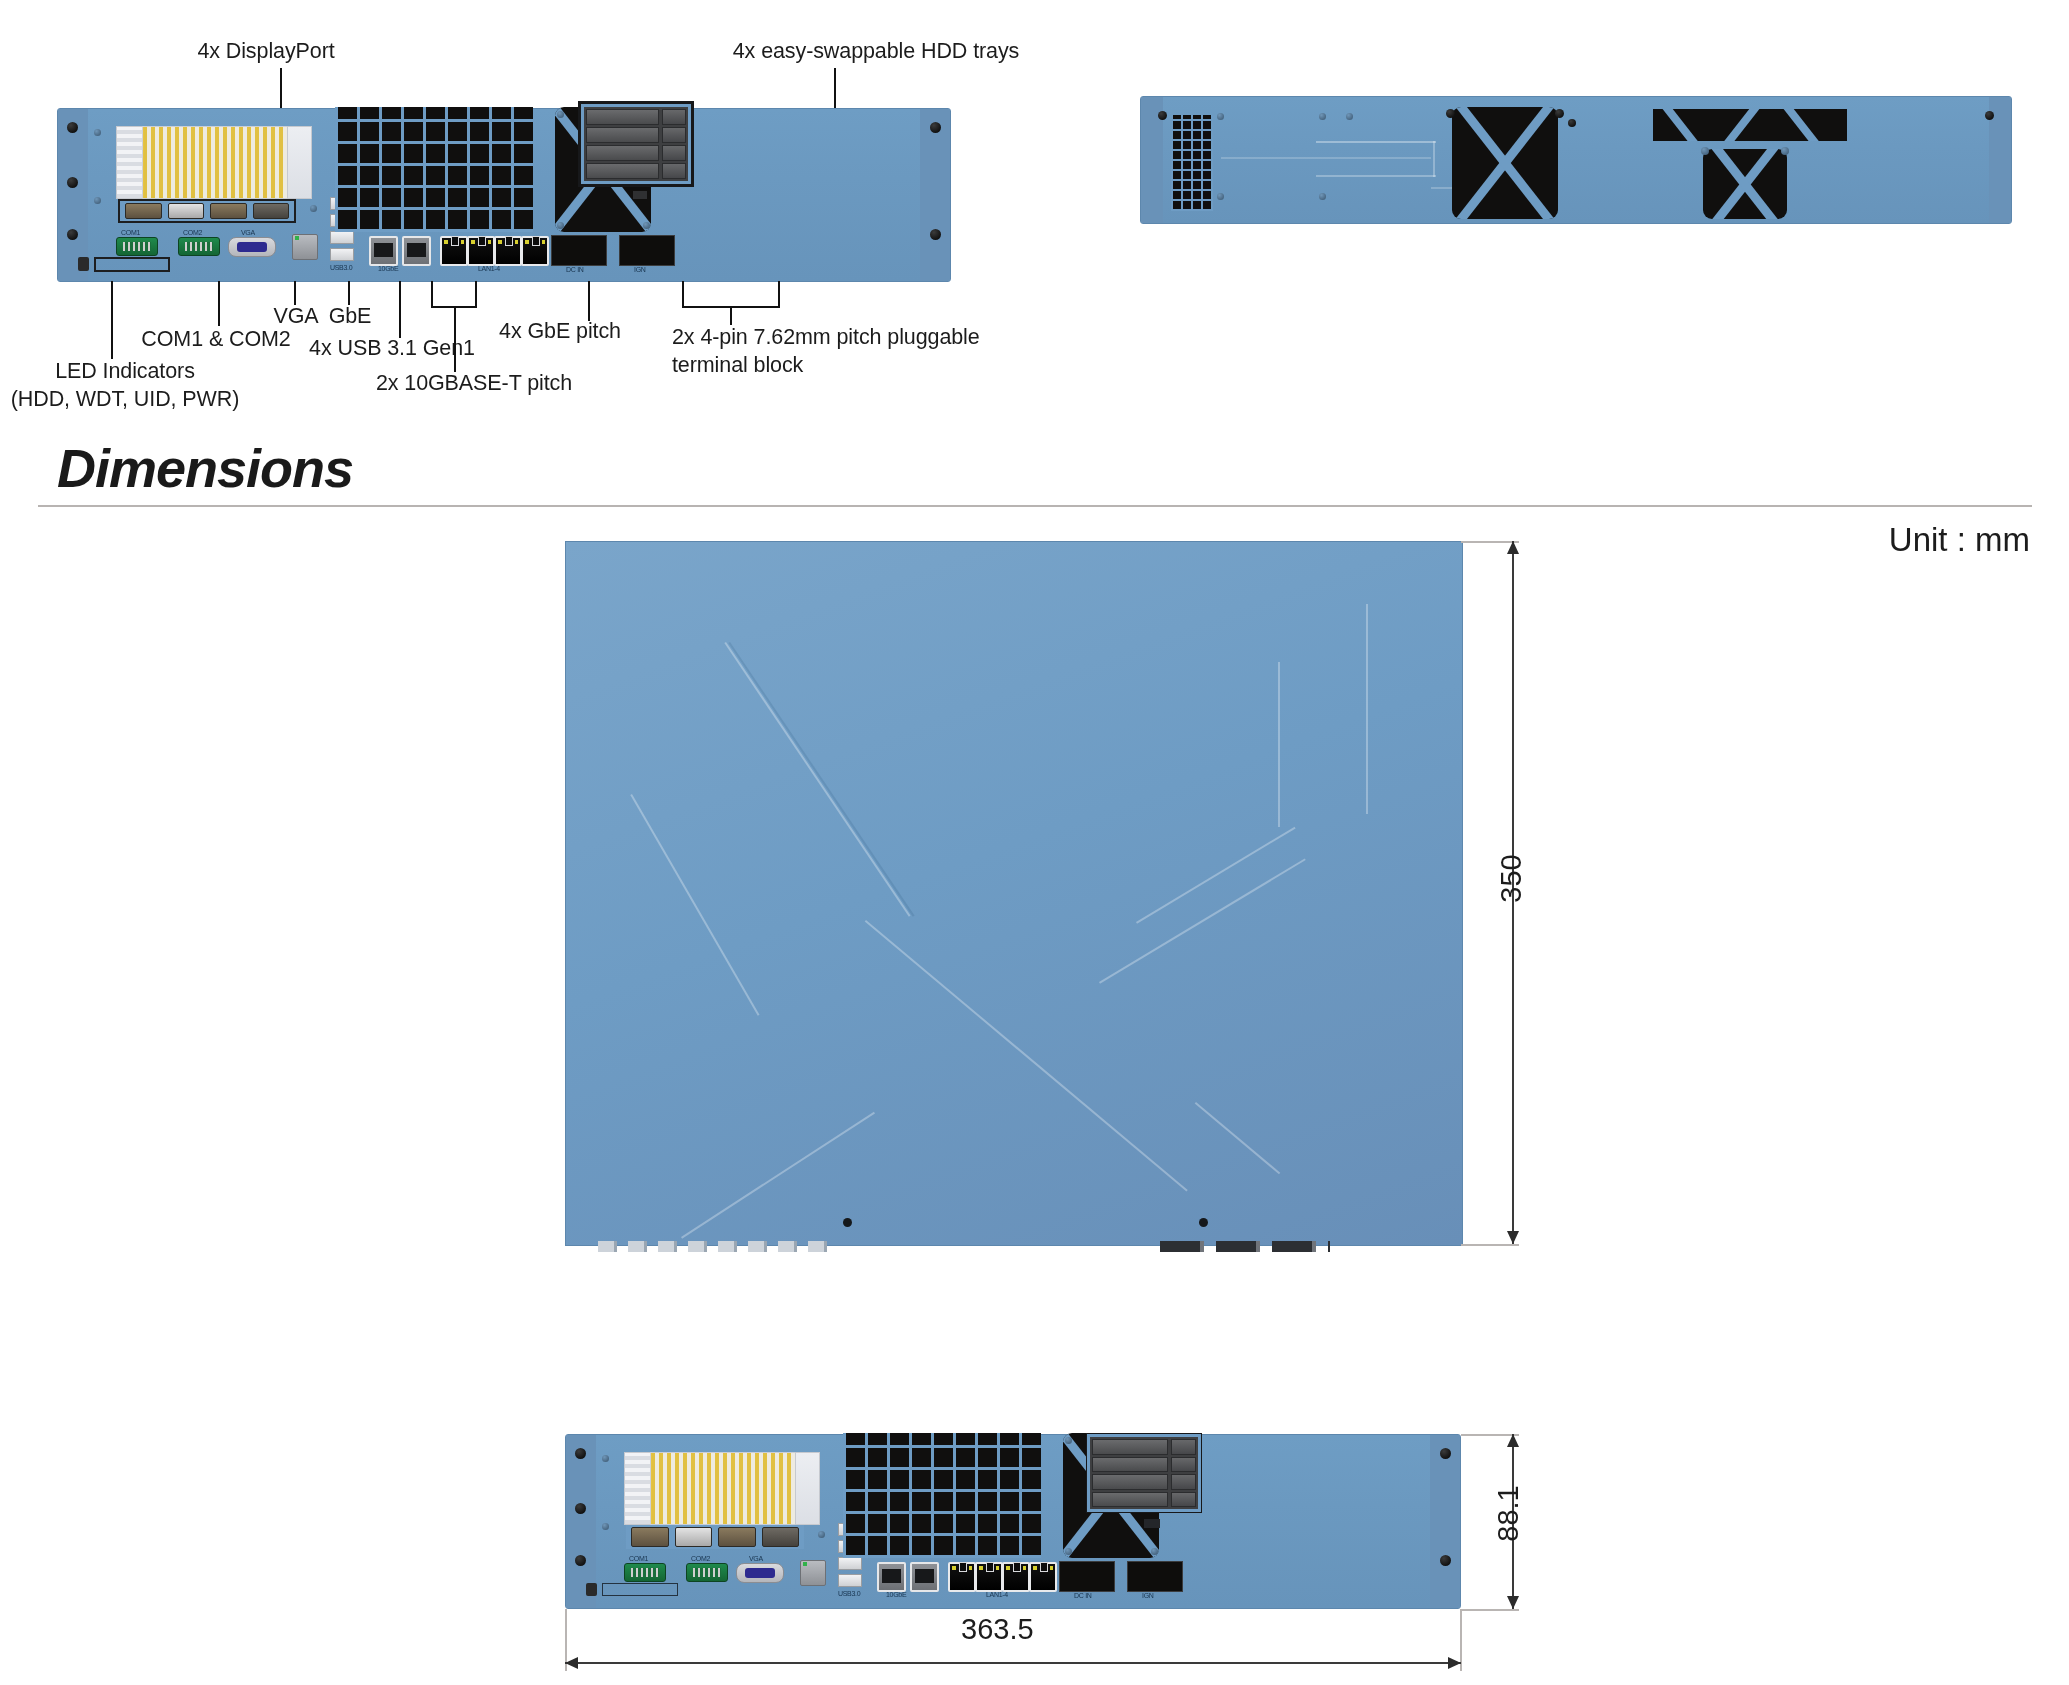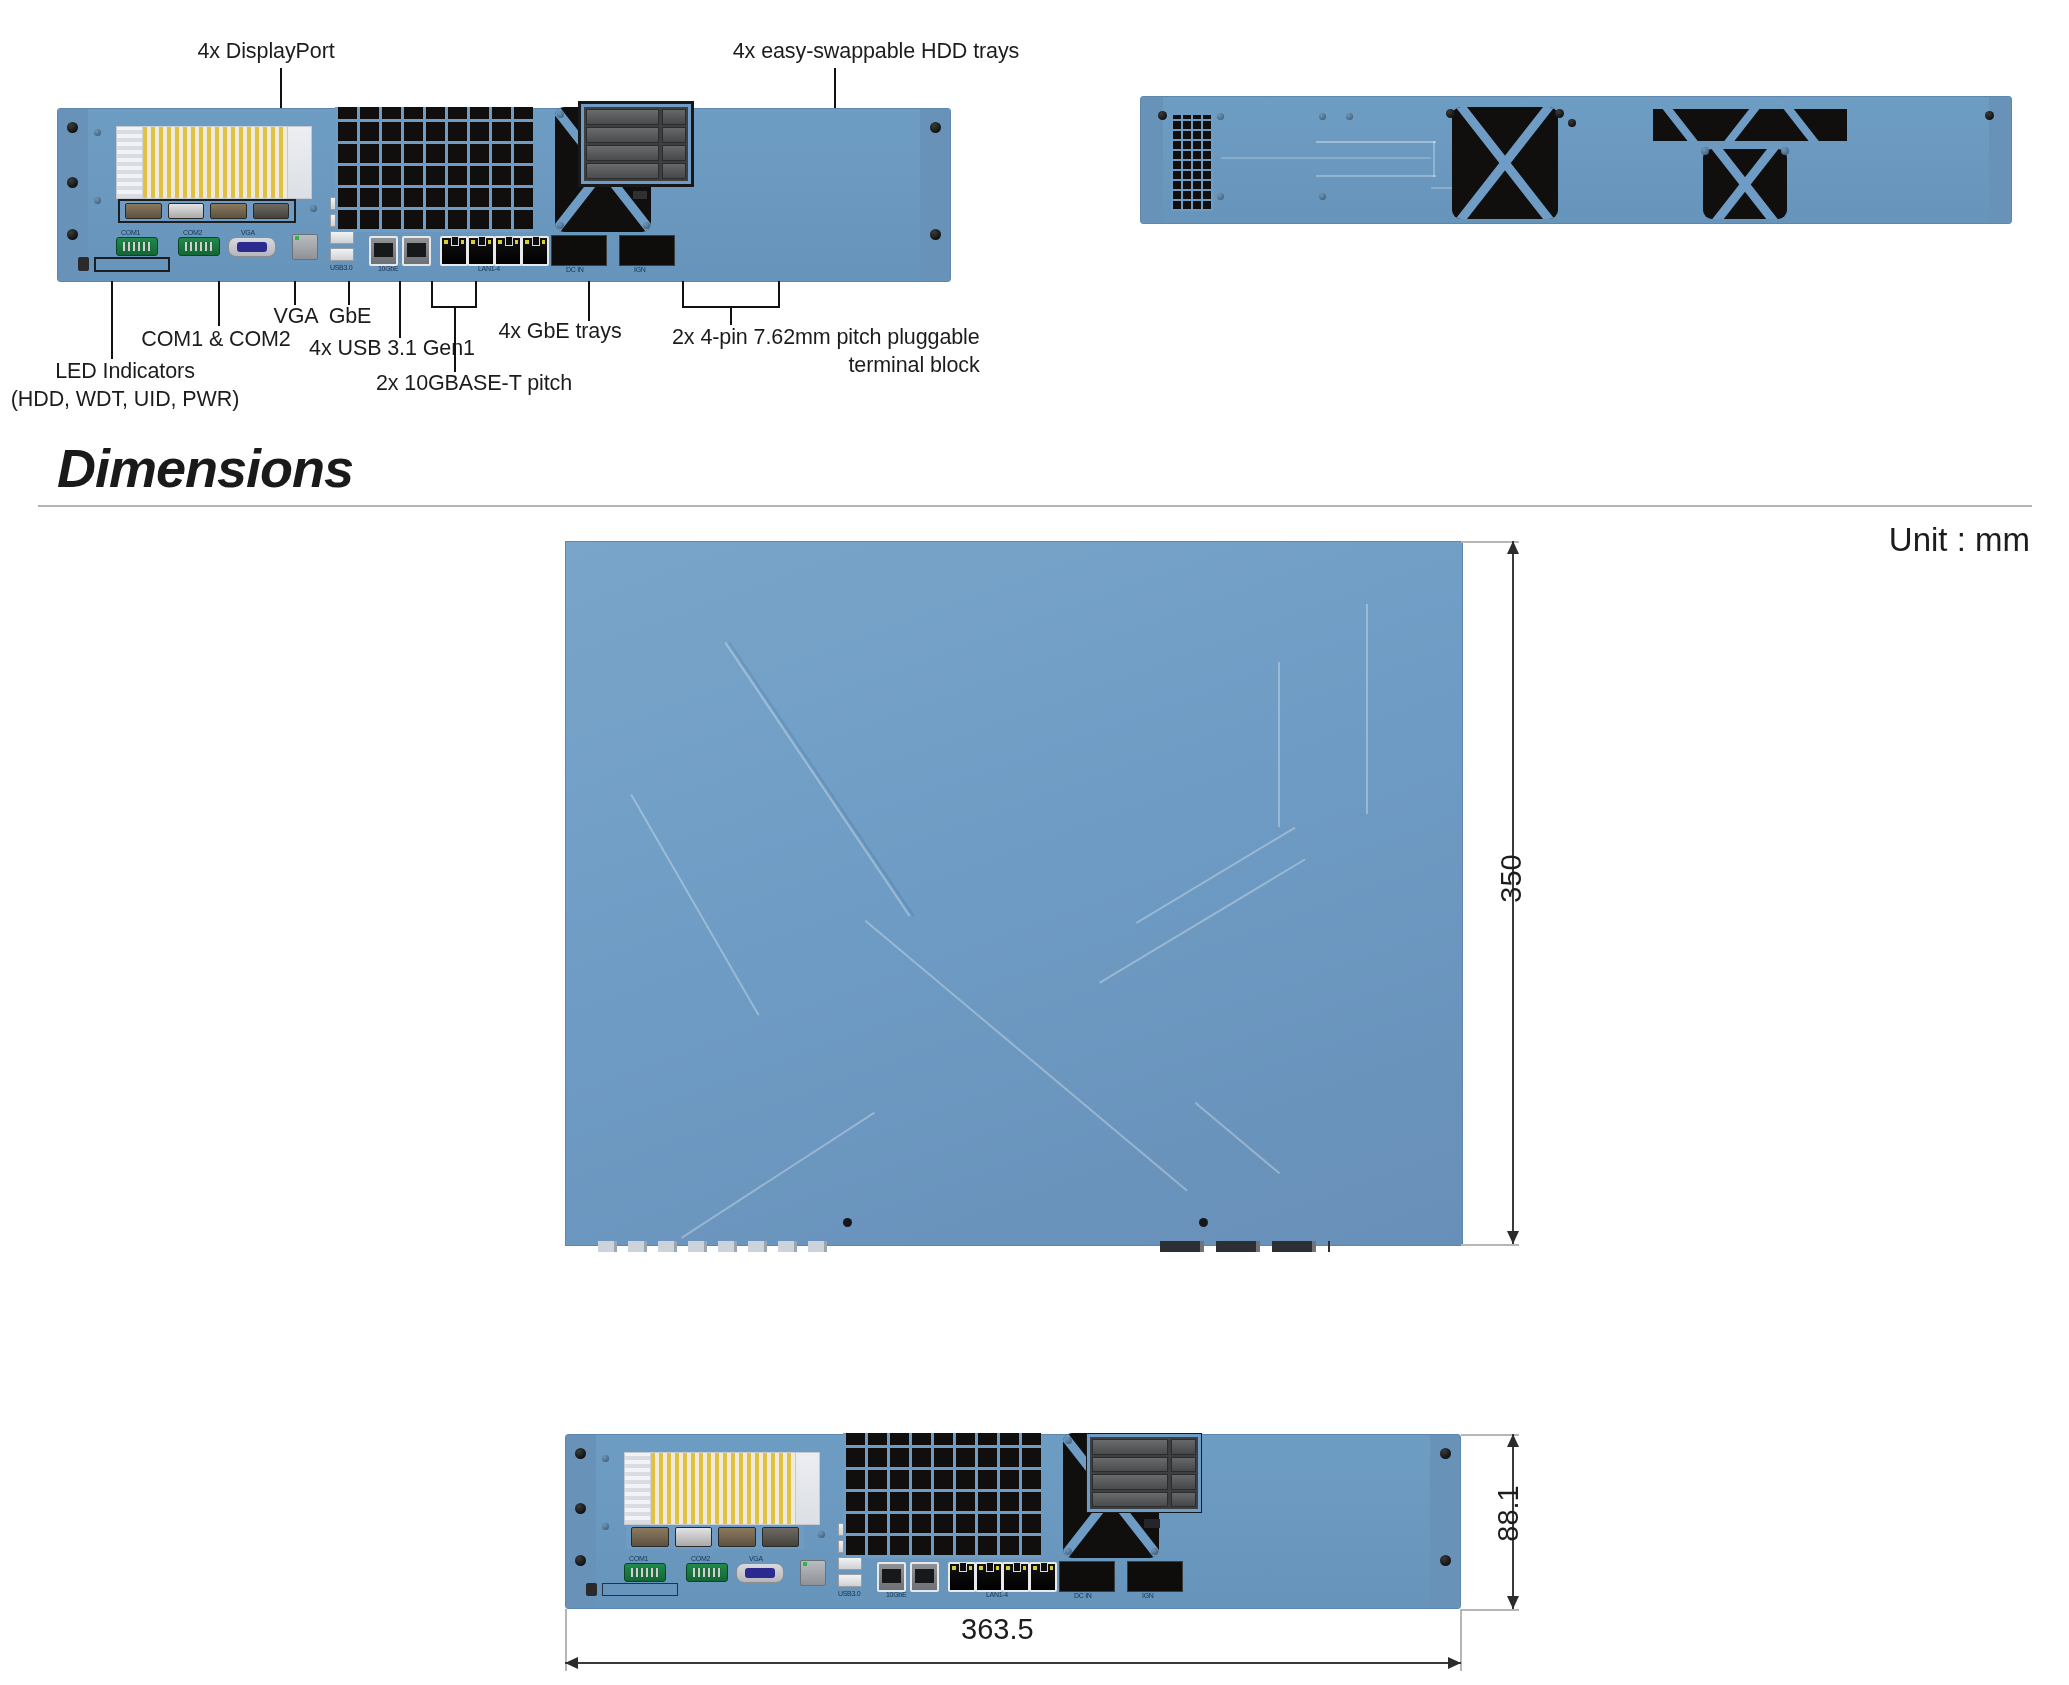--- a/index.html
+++ b/index.html
@@ -9,21 +9,21 @@
     color:#1a1a1a;
   }
   .abs{position:absolute;}
 
   
   .callout{
     position:absolute;font-size:21.5px;line-height:1.30;
     color:#1c1c1c;white-space:pre-line;letter-spacing:-0.1px;
   }
   .callout.c{text-align:center;transform:translateX(-50%);}
-  .callout.l{text-align:right;}
+  .callout.l{text-align:left;}
 
   .leader{position:absolute;background:#111;width:1.6px;}
   .leader-h{position:absolute;background:#111;height:1.6px;}
 
   
   #dimensions-heading{
     position:absolute;left:57px;top:437px;
     font-size:54px;font-weight:bold;font-style:italic;
     letter-spacing:-1px;color:#1a1a1a;
   }
@@ -314,21 +314,21 @@
 <div class="leader" style="left:399px;top:281px;height:57px;"></div>
 <div class="callout c" style="left:392px;top:335px;">4x USB 3.1 Gen1</div>
 
 <div class="leader-h" style="left:431px;top:281px;width:2px;height:26px;"></div>
 <div class="leader-h" style="left:475px;top:281px;width:2px;height:26px;"></div>
 <div class="leader-h" style="left:431px;top:306px;width:46px;"></div>
 <div class="leader" style="left:454px;top:306px;height:66px;"></div>
 <div class="callout c" style="left:474px;top:370px;">2x 10GBASE-T pitch</div>
 
 <div class="leader" style="left:588px;top:281px;height:40px;"></div>
-<div class="callout c" style="left:560px;top:318px;">4x GbE trays</div>
+<div class="callout c" style="left:560px;top:318px;">4x GbE pitch</div>
 
 <div class="leader-h" style="left:682px;top:281px;width:2px;height:26px;"></div>
 <div class="leader-h" style="left:778px;top:281px;width:2px;height:26px;"></div>
 <div class="leader-h" style="left:682px;top:306px;width:98px;"></div>
 <div class="leader" style="left:730px;top:306px;height:19px;"></div>
 <div class="callout l" style="left:672px;top:324px;">2x 4-pin 7.62mm pitch pluggable
 terminal block</div>
 
 <div id="dimensions-heading">Dimensions</div>
 <div id="heading-rule"></div>

